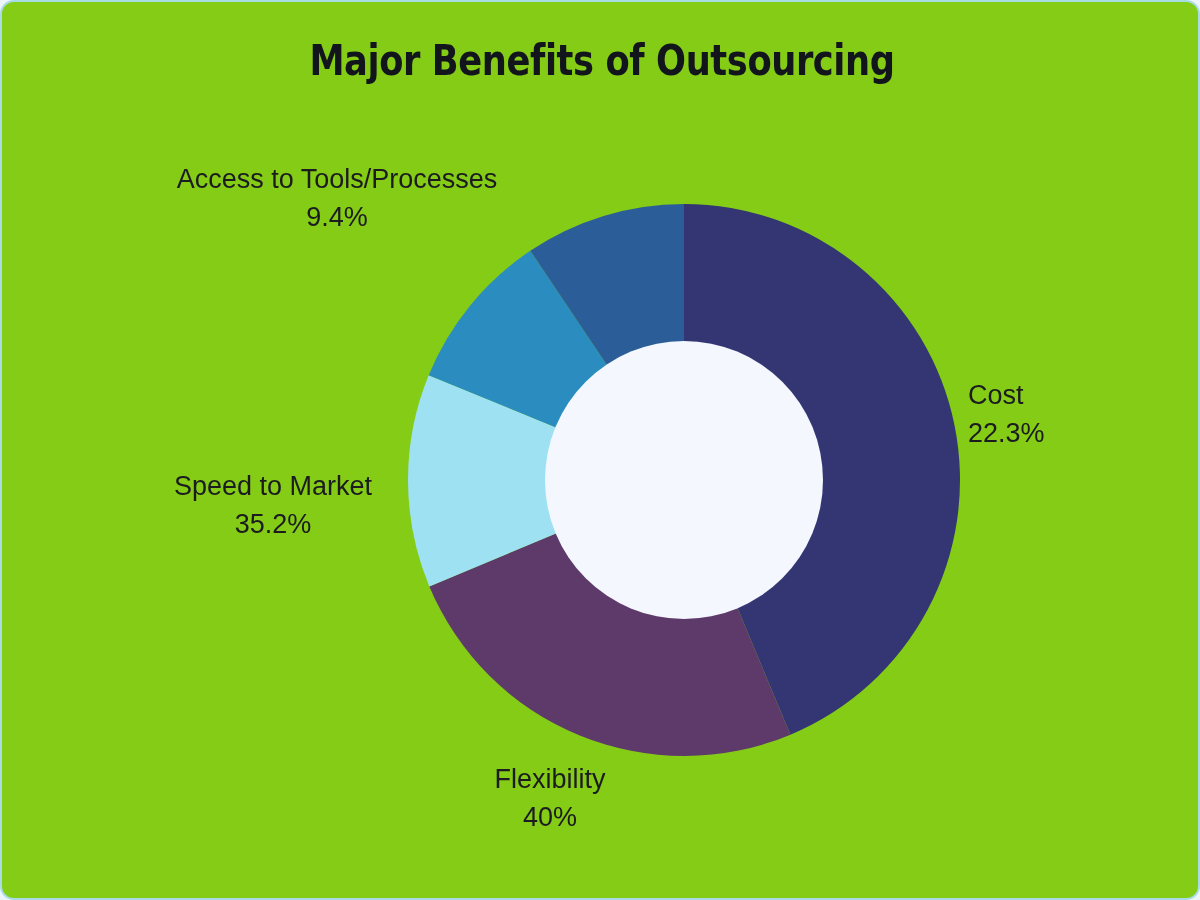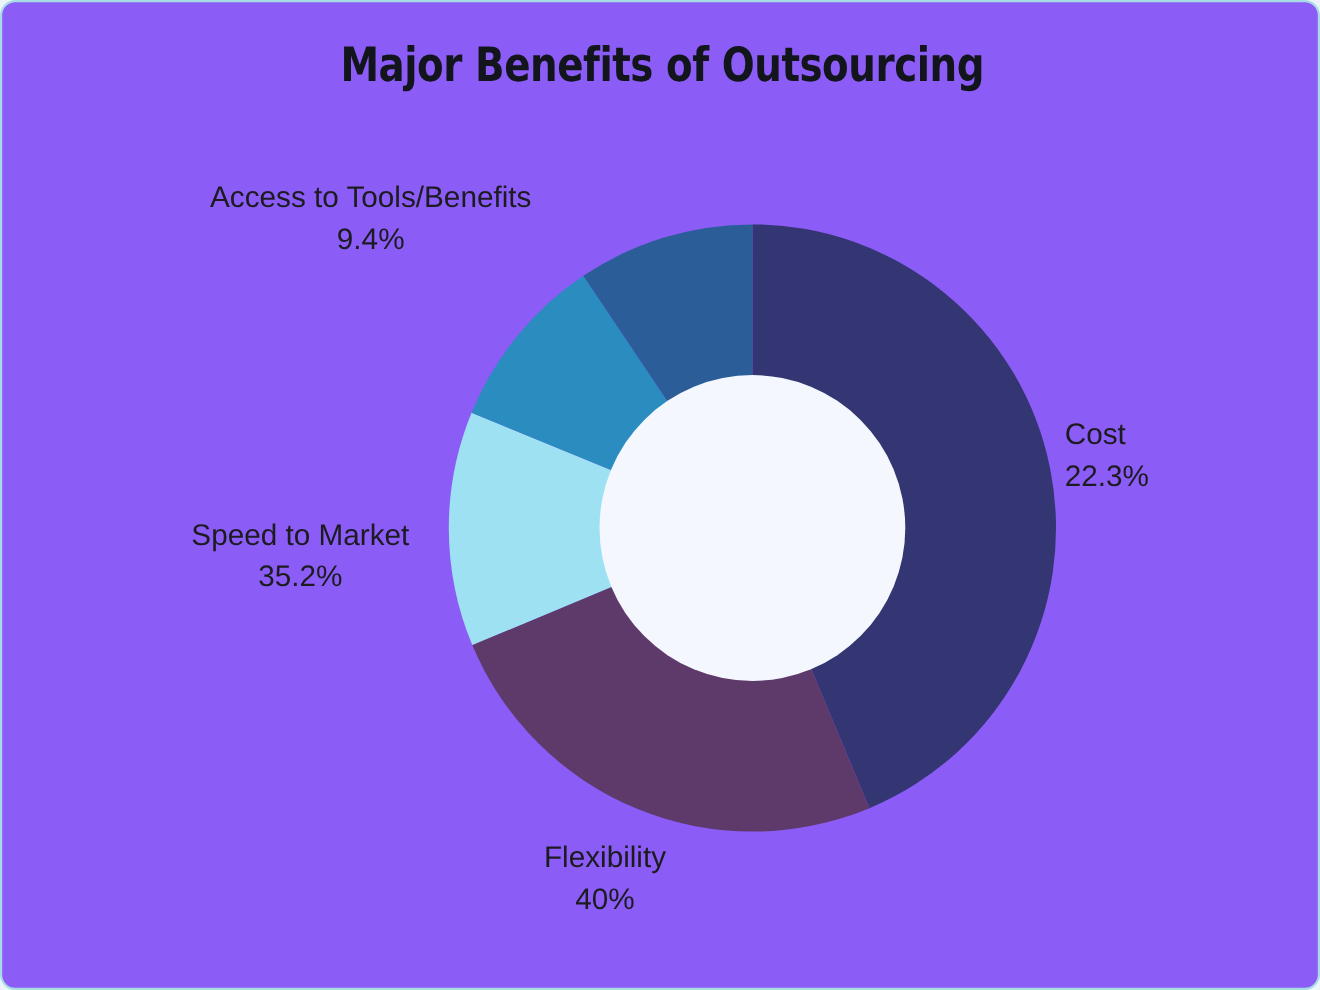--- a/index.html
+++ b/index.html
@@ -10,21 +10,21 @@
     width: 1200px;
     height: 900px;
     background: #eef5fa;
     font-family: "Liberation Sans", sans-serif;
     overflow: hidden;
   }
   #canvas {
     position: relative;
     width: 1200px;
     height: 900px;
-    background: #8b5cf6;
+    background: #84cc16;
     border-radius: 14px;
     box-sizing: border-box;
     border: 2px solid #a8dce5;
     overflow: hidden;
   }
   #chart-title {
     position: absolute;
     top: 33px;
     left: 0;
     width: 1200px;
@@ -116,18 +116,18 @@
       <span class="lbl-name">Flexibility</span>
       <span class="lbl-val">40%</span>
     </div>
 
     <div class="slice-label lbl-speed">
       <span class="lbl-name">Speed to Market</span>
       <span class="lbl-val">35.2%</span>
     </div>
 
     <div class="slice-label lbl-access">
-      <span class="lbl-name">Access to Tools/Benefits</span>
+      <span class="lbl-name">Access to Tools/Processes</span>
       <span class="lbl-val">9.4%</span>
     </div>
   </div>
 
 </div>
 
 </body></html>

